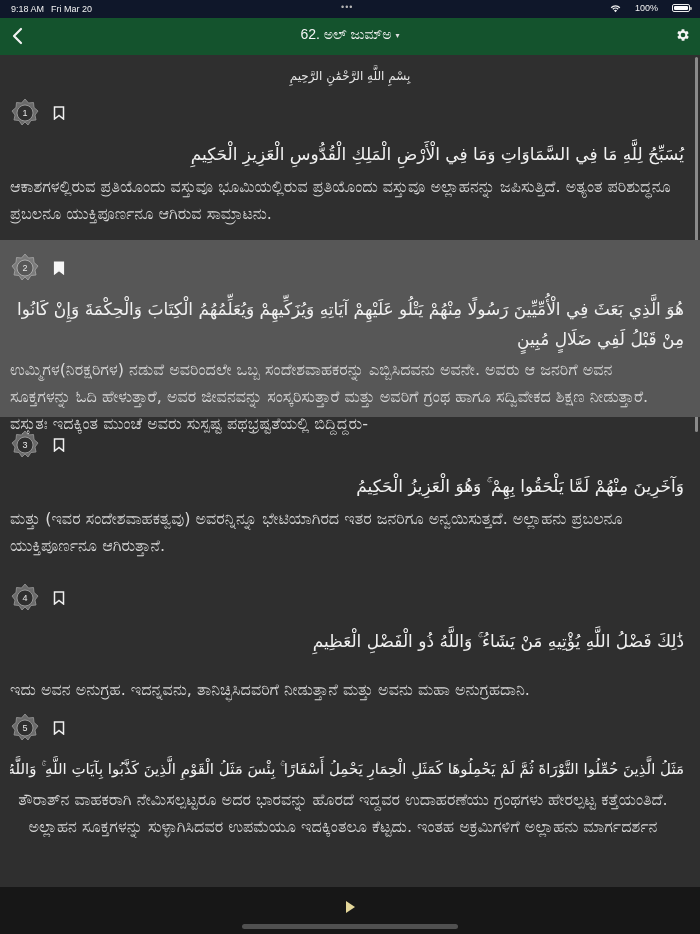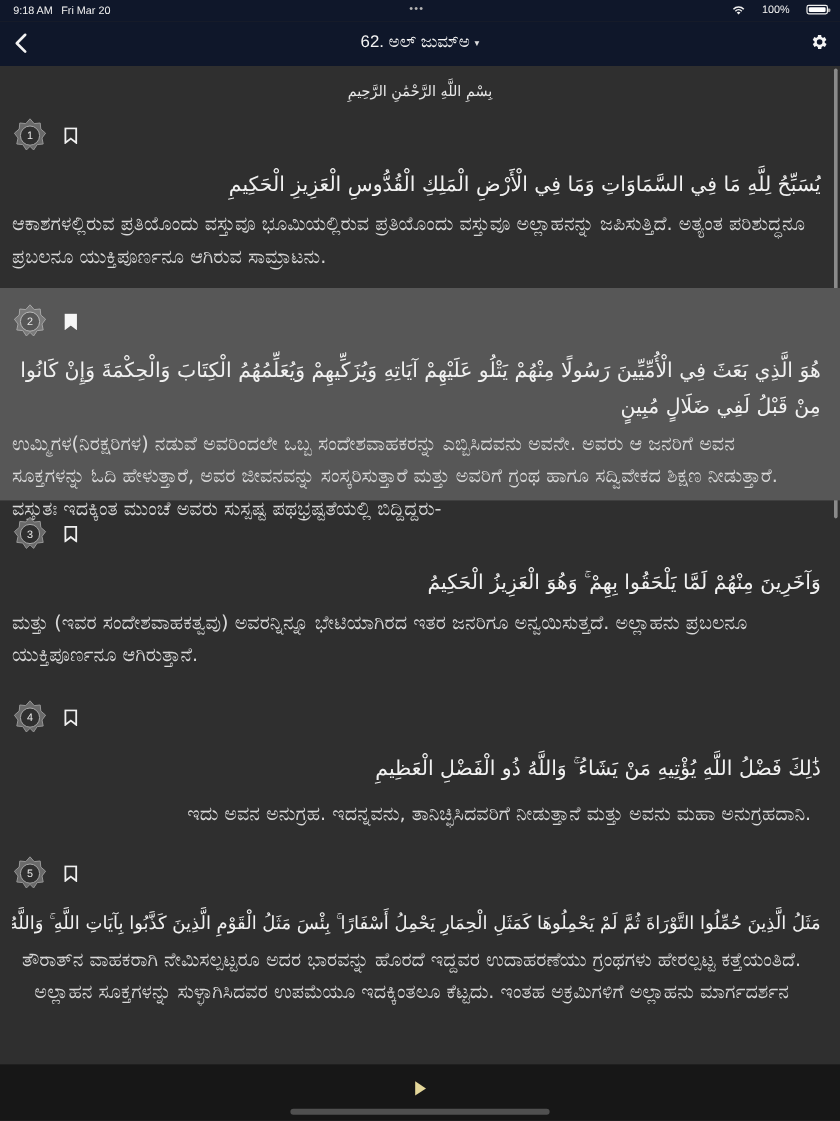--- a/index.html
+++ b/index.html
@@ -10,21 +10,21 @@
   .status-bar { position: absolute; top: 0; left: 0; width: 700px; height: 18px; background: #0f172a; font-size: 9px; color: #f2f2f2; font-family: "Liberation Sans", sans-serif; }
   .status-bar .time { position: absolute; left: 11px; top: 4px; }
   .status-bar .date { position: absolute; left: 51px; top: 4px; }
   .status-bar .dots { position: absolute; left: 341px; top: 2px; font-size: 9px; letter-spacing: 1px; color: #b5b5b5; }
   .status-bar .right { position: absolute; right: 10px; top: 3px; display: flex; align-items: center; gap: 14px; }
   .battery { width: 18px; height: 8px; border: 1px solid #eee; border-radius: 2px; position: relative; padding: 1px; }
   .battery .fill { width: 100%; height: 100%; background: #fff; border-radius: 1px; }
   .battery::after { content: ""; position: absolute; right: -3px; top: 2px; width: 2px; height: 3px; background: #aaa; border-radius: 0 1px 1px 0; }
 
   
-  .nav-bar { position: absolute; top: 18px; left: 0; width: 700px; height: 37px; background: #0f172a; }
+  .nav-bar { position: absolute; top: 18px; left: 0; width: 700px; height: 37px; background: #14532d; }
   .nav-back { position: absolute; left: 8px; top: 7px; width: 20px; height: 22px; cursor: pointer; }
   .nav-title { position: absolute; left: 0; right: 0; top: 8px; text-align: center; font-size: 14px; color: #f4f4f4; font-family: "Liberation Sans", sans-serif; cursor: pointer; }
   .nav-title .caret { font-size: 8px; margin-left: 4px; vertical-align: middle; color: #ddd; }
   .nav-gear { position: absolute; right: 9px; top: 9px; width: 16px; height: 16px; cursor: pointer; }
 
   
   .content { position: absolute; top: 55px; left: 0; width: 700px; height: 788px; overflow: hidden; }
   .bismillah { height: 40px; text-align: center; padding-top: 14px; font-family: "DejaVu Sans", sans-serif; font-size: 12px; color: #e8e8e8; direction: rtl; }
   .scrollbar { position: absolute; right: 2px; top: 2px; width: 3px; height: 375px; background: #8a8a8a; border-radius: 2px; }
 
@@ -139,21 +139,21 @@
           <polygon points="15,1 18.5,5 23.5,4.5 24,9.5 28,13 25,17 26,22 21,22.5 18,27 15,24 12,27 9,22.5 4,22 5,17 2,13 6,9.5 6.5,4.5 11.5,5" fill="#6a6a6a" stroke="#9a9a9a" stroke-width="0.8"></polygon>
           <circle cx="15" cy="15" r="8" fill="#2f2f2f" stroke="#aaa" stroke-width="0.8"></circle>
         </svg>
         <span class="num">4</span>
       </div>
       <svg class="bookmark" viewBox="0 0 12 14">
         <path d="M1.5 1 H10.5 V13 L6 9.5 L1.5 13 Z" fill="none" stroke="#f0f0f0" stroke-width="1.5"></path>
       </svg>
     </div>
     <div class="arabic" style="margin-top:10px;">ذَٰلِكَ فَضْلُ اللَّهِ يُؤْتِيهِ مَنْ يَشَاءُ ۚ وَاللَّهُ ذُو الْفَضْلِ الْعَظِيمِ</div>
-    <div class="translation" style="margin-top:8px;text-align:right;">ಇದು ಅವನ ಅನುಗ್ರಹ. ಇದನ್ನವನು, ತಾನಿಚ್ಛಿಸಿದವರಿಗೆ ನೀಡುತ್ತಾನೆ ಮತ್ತು ಅವನು ಮಹಾ ಅನುಗ್ರಹದಾನಿ.</div>
+    <div class="translation" style="margin-top:20px;">ಇದು ಅವನ ಅನುಗ್ರಹ. ಇದನ್ನವನು, ತಾನಿಚ್ಛಿಸಿದವರಿಗೆ ನೀಡುತ್ತಾನೆ ಮತ್ತು ಅವನು ಮಹಾ ಅನುಗ್ರಹದಾನಿ.</div>
   </div>
 
   <div class="verse" style="height:155px;">
     <div class="verse-head" style="padding-top:10px;height:46px;">
       <div class="medallion">
         <svg width="30" height="30" viewBox="0 0 30 30">
           <polygon points="15,1 18.5,5 23.5,4.5 24,9.5 28,13 25,17 26,22 21,22.5 18,27 15,24 12,27 9,22.5 4,22 5,17 2,13 6,9.5 6.5,4.5 11.5,5" fill="#6a6a6a" stroke="#9a9a9a" stroke-width="0.8"></polygon>
           <circle cx="15" cy="15" r="8" fill="#2f2f2f" stroke="#aaa" stroke-width="0.8"></circle>
         </svg>
         <span class="num">5</span>

